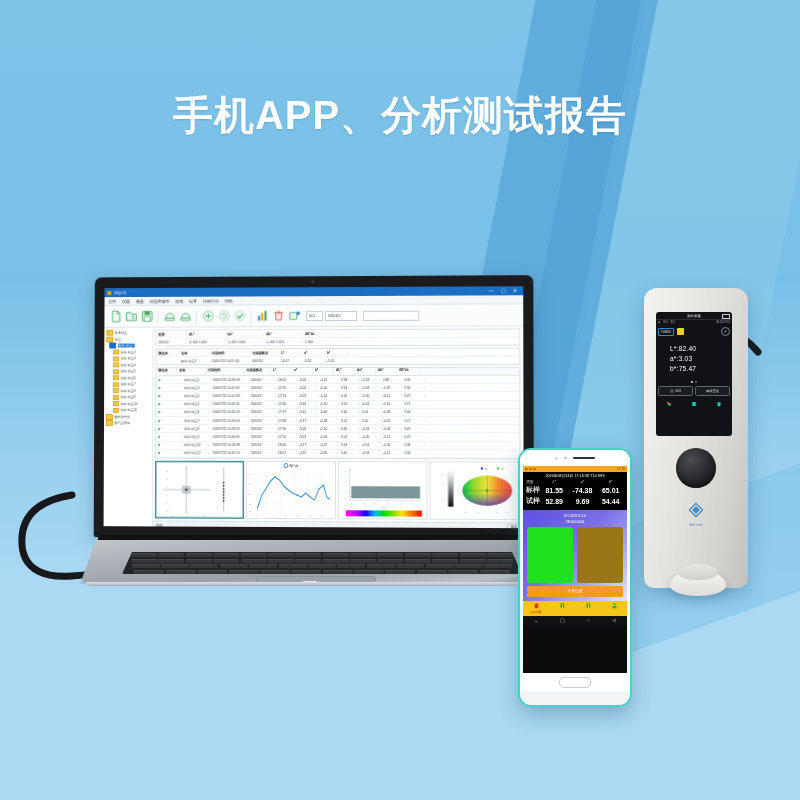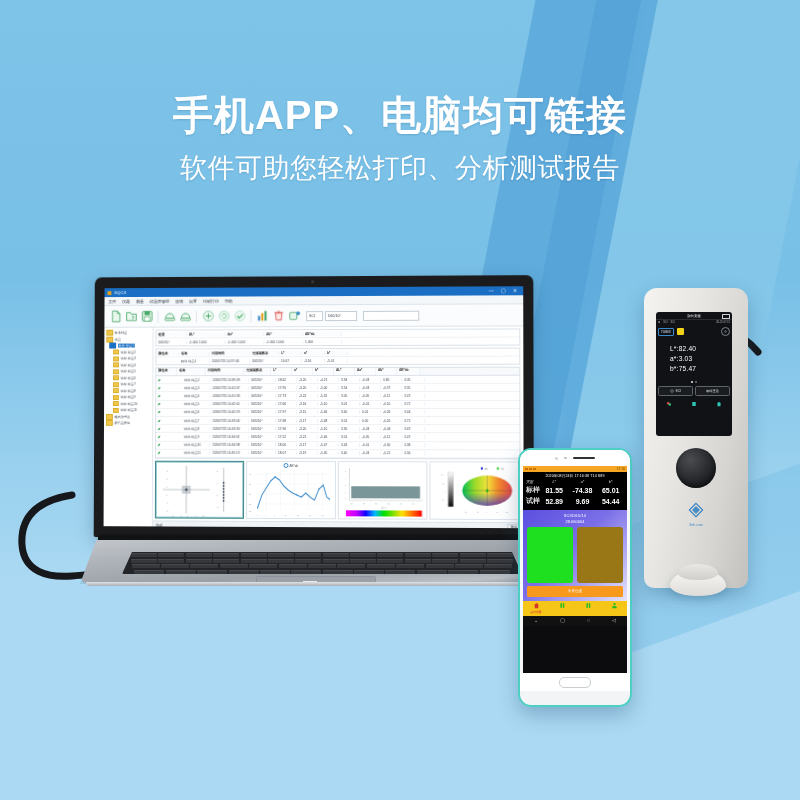--- a/index.html
+++ b/index.html
@@ -184,22 +184,21 @@
 <div id="stage">
 
   <div class="bg-base"></div>
   <div class="bg-band band2"></div>
   <div class="bg-band band1"></div>
   <div class="bg-band band3"></div>
   <div class="bg-lower"></div>
   <div class="bg-diag-lower"></div>
 
   <div class="headline">
-    <div class="h-title">手机APP、电脑均可链接</div>
-    <div class="h-sub">软件可助您轻松打印、分析测试报告</div>
+    <div class="h-title">手机APP、分析测试报告</div>
   </div>
 
   <svg class="cable" viewBox="0 0 800 800">
     <path d="M72,495 C40,500 20,515 22,545 C24,572 48,578 72,576 C96,574 112,572 128,574" fill="none" stroke="#17181b" stroke-width="7" stroke-linecap="round"></path>
     <rect x="120" y="566" width="24" height="11" rx="2" fill="#2a2c30"></rect>
     <rect x="142" y="568" width="14" height="8" rx="1.5" fill="#47494d"></rect>
     <path d="M680,330 C716,322 742,332 758,352" fill="none" stroke="#17181b" stroke-width="7" stroke-linecap="round"></path>
     <rect x="668" y="325" width="16" height="9" rx="2" fill="#2a2c30"></rect>
   </svg>
 

